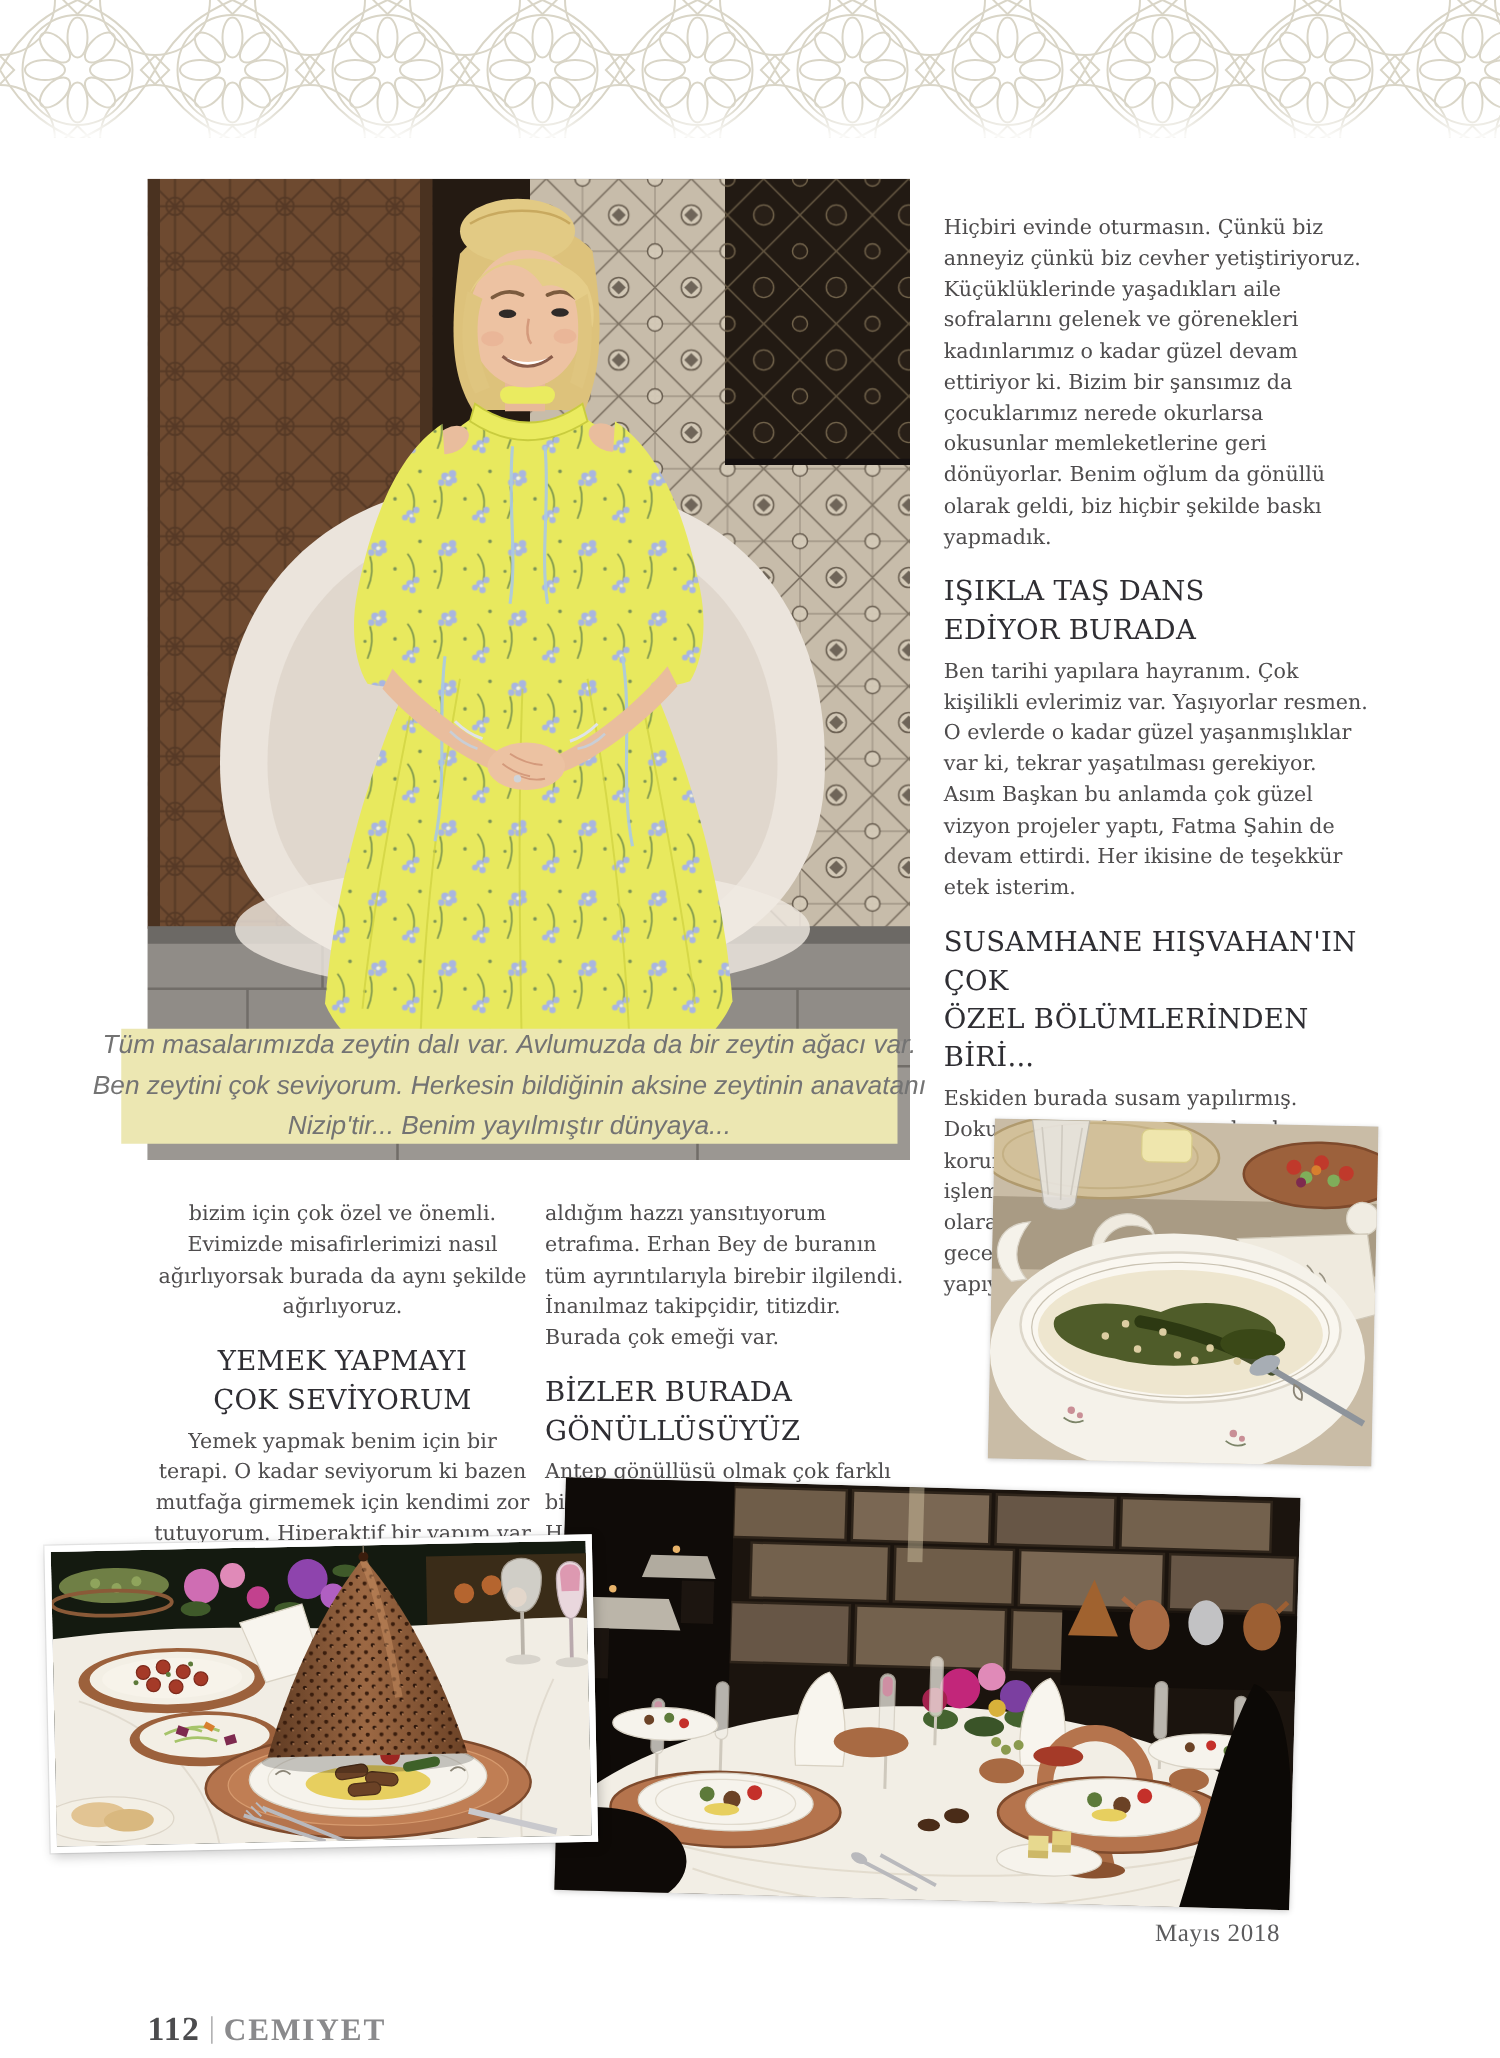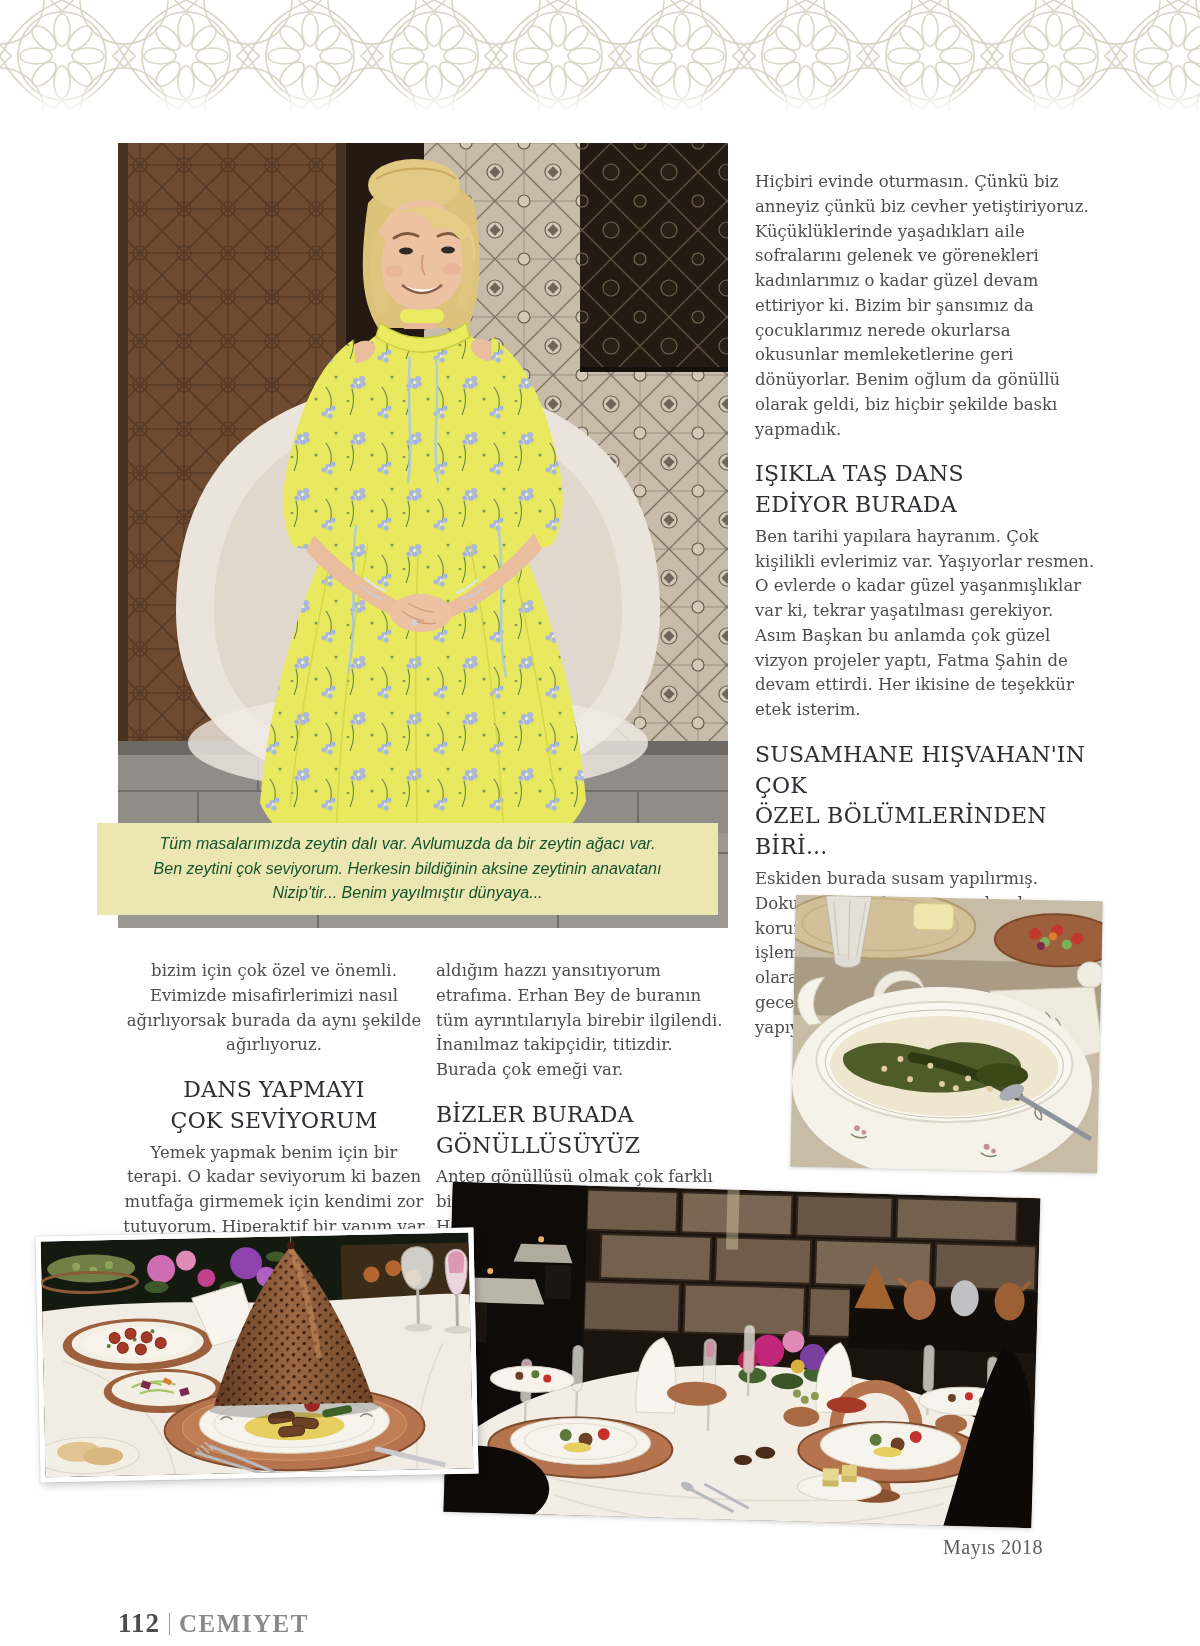--- a/index.html
+++ b/index.html
@@ -12,34 +12,34 @@
   .ornament{position:absolute;left:0;top:0;width:1200px;height:110px;}
   .photo{position:absolute;overflow:hidden;background:#ddd;}
   .photo svg{display:block;}
   .portrait{left:118px;top:143px;width:610px;height:785px;}
   .soup{left:793px;top:898px;width:307px;height:272px;transform:rotate(1.2deg);box-shadow:0 1px 4px rgba(0,0,0,.18);}
   .table-left{left:38px;top:1232px;width:428px;height:236px;transform:rotate(-1.2deg);
               border:5px solid #fff;box-shadow:0 0 0 1px rgba(0,0,0,.07),2px 3px 9px rgba(0,0,0,.22);z-index:4;}
   .table-right{left:448px;top:1190px;width:588px;height:330px;transform:rotate(1.6deg);box-shadow:0 1px 5px rgba(0,0,0,.2);z-index:2;}
   .quote{position:absolute;left:97px;top:823px;width:621px;height:92px;background:var(--quote-bg);
          z-index:3;display:flex;flex-direction:column;justify-content:center;align-items:center;
-         font-family:"Liberation Sans", sans-serif;font-style:italic;color:#14532d;font-size:16px;line-height:1.55;}
+         font-family:"Liberation Sans", sans-serif;font-style:italic;color:#737373;font-size:21px;line-height:1.55;}
   .quote-line{white-space:nowrap;}
   .col{position:absolute;color:var(--body);font-size:16.5px;line-height:1.5;text-align:left;margin-top:24px;}
   .col p{margin:0 0 17px 0;}
   .col-h{white-space:pre-line;font-weight:400;color:var(--heading);font-size:22px;line-height:1.4;
          letter-spacing:.2px;margin:0 0 4px 0;}
   .col-right{left:755px;top:146px;width:342px;}
   .col-left{left:123px;top:935px;width:302px;text-align:center;}
   .col-mid{left:436px;top:935px;width:300px;}
   .footer-left{position:absolute;left:118px;top:1608px;font-family:"Liberation Serif", serif;color:var(--footer);}
   .footer-left .num{font-size:27px;font-weight:700;color:#4c4c4e;letter-spacing:1px;}
   .footer-left .sep{display:inline-block;width:1px;height:22px;background:#9a9a9c;margin:0 9px;vertical-align:-3px;}
   .footer-left .mag{font-size:25px;letter-spacing:1.5px;color:#8a8a8c;font-weight:700;}
-  .footer-right{position:absolute;right:157px;top:1536px;font-family:"Liberation Serif", serif;
+  .footer-right{position:absolute;right:176px;top:1536px;font-family:"Liberation Serif", serif;
                 font-size:20px;color:#5c5c5e;letter-spacing:.5px;}
 </style>
 </head>
 <body>
 
 <div class="page">
 
   <div class="ornament">
     <svg width="1200" height="110" viewBox="0 0 1200 110">
       <defs>
@@ -248,21 +248,21 @@
     <h3 class="col-h">IŞIKLA TAŞ DANS
 EDİYOR BURADA</h3>
     <p>Ben tarihi yapılara hayranım. Çok kişilikli evlerimiz var. Yaşıyorlar resmen. O evlerde o kadar güzel yaşanmışlıklar var ki, tekrar yaşatılması gerekiyor. Asım Başkan bu anlamda çok güzel vizyon projeler yaptı, Fatma Şahin de devam ettirdi. Her ikisine de teşekkür etek isterim.</p>
     <h3 class="col-h">SUSAMHANE HIŞVAHAN'IN ÇOK
 ÖZEL BÖLÜMLERİNDEN BİRİ...</h3>
     <p>Eskiden burada susam yapılırmış. Dokusu yine aslına uygun olarak korundu. Dekorasyonunda Osmanlı işlemeleri kullanıldı, bakır yine yaygın olarak kullanıldı. Susamhane'de kına geceleri, bekârlığa veda partileri yapıyoruz. 100 kişi alabiliyor.</p>
   </div>
 
   <div class="col col-left">
     <p>bizim için çok özel ve önemli. Evimizde misafirlerimizi nasıl ağırlıyorsak burada da aynı şekilde ağırlıyoruz.</p>
-    <h3 class="col-h">DANS YAPMAYI
+    <h3 class="col-h">YEMEK YAPMAYI
 ÇOK SEVİYORUM</h3>
     <p>Yemek yapmak benim için bir terapi. O kadar seviyorum ki bazen mutfağa girmemek için kendimi zor tutuyorum. Hiperaktif bir yapım var ve yoğunluğu seviyorum. Burası benim çocuğum gibi, beni besliyor. Buradan</p>
   </div>
 
   <div class="col col-mid">
     <p>aldığım hazzı yansıtıyorum etrafıma. Erhan Bey de buranın tüm ayrıntılarıyla birebir ilgilendi. İnanılmaz takipçidir, titizdir. Burada çok emeği var.</p>
     <h3 class="col-h">BİZLER BURADA GÖNÜLLÜSÜYÜZ</h3>
     <p>Antep gönüllüsü olmak çok farklı bir şey. Bizler Antep gönüllüsüyüz. Hanımlarımız çok yetenekli ki, bu şehre verecekleri çok fazla şey var.</p>
   </div>
 

